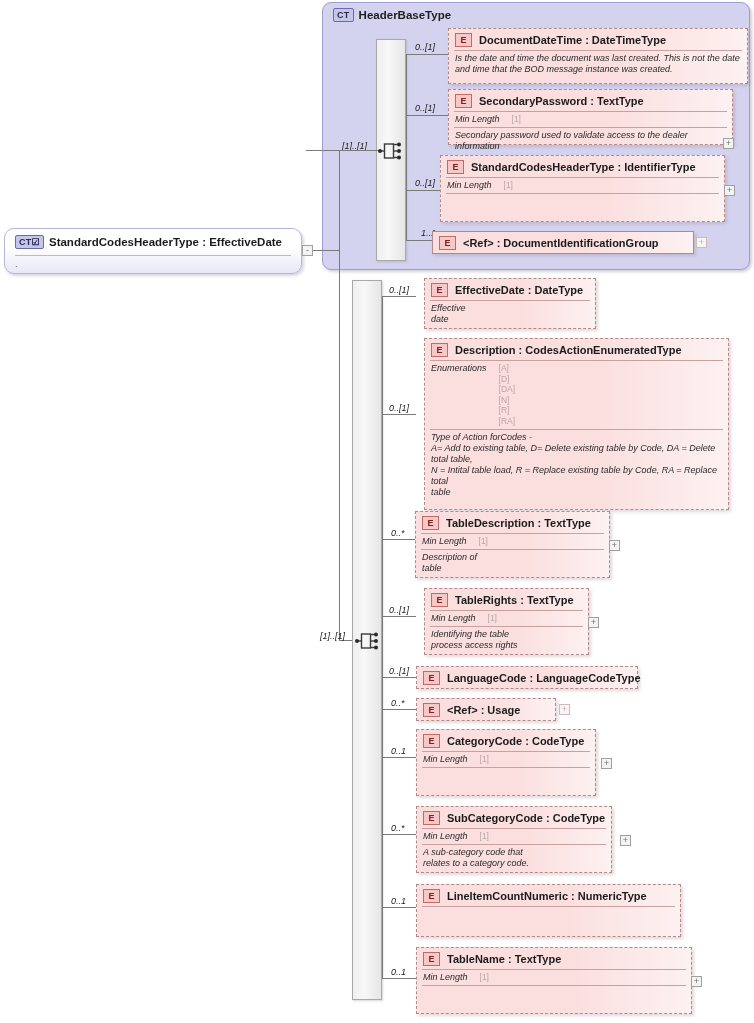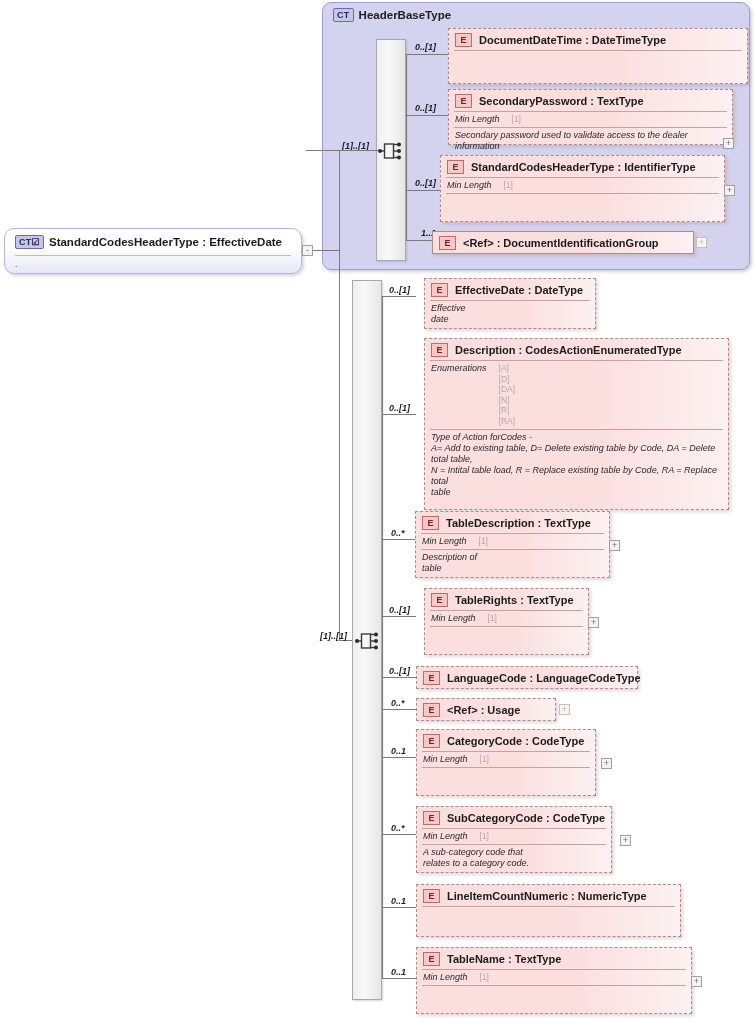--- a/index.html
+++ b/index.html
@@ -145,21 +145,21 @@
     color: #2a2a2a;
     line-height: 11px;
     white-space: pre-line;
   }
 
   
   .card {
     position: absolute;
     font-size: 9px;
     font-style: italic;
-    font-weight: bold;
+    font-weight: normal;
     color: #1b1b1b;
     white-space: nowrap;
   }
 
   
   .hline { position: absolute; height: 1px; background: #7a7a7a; }
   .vline { position: absolute; width: 1px; background: #7a7a7a; }
 
   
   .expander {
@@ -216,20 +216,22 @@
   <div class="card" style="left:415px; top:103px;">0..[1]</div>
   <div class="card" style="left:415px; top:178px;">0..[1]</div>
   <div class="card" style="left:421px; top:228px;">1..1</div>
 
   <div class="el optional" style="left:448px; top:28px; width:300px; height:56px;">
     <div class="el-head">
       <span class="e-tag">E</span>
       <span class="el-name">DocumentDateTime : DateTimeType</span>
     </div>
     <div class="el-rule"></div>
+    <div class="annot">Is the date and time the document was last created. This is not the date
+and time that the BOD message instance was created.</div>
   </div>
 
   <div class="el optional" style="left:448px; top:89px; width:285px; height:56px;">
     <div class="el-head">
       <span class="e-tag">E</span>
       <span class="el-name">SecondaryPassword : TextType</span>
     </div>
     <div class="el-rule"></div>
     <div class="facet">
       <span class="facet-name">Min Length</span>
@@ -366,20 +368,22 @@
     <div class="el-head">
       <span class="e-tag">E</span>
       <span class="el-name">TableRights : TextType</span>
     </div>
     <div class="el-rule"></div>
     <div class="facet">
       <span class="facet-name">Min Length</span>
       <span class="facet-vals">[1]</span>
     </div>
     <div class="el-rule"></div>
+    <div class="annot">Identifying the table
+process access rights</div>
   </div>
   <div class="expander" style="left:588px; top:617px;">+</div>
 
   <div class="el optional" style="left:416px; top:666px; width:222px; height:23px;">
     <div class="el-head">
       <span class="e-tag">E</span>
       <span class="el-name">LanguageCode : LanguageCodeType</span>
     </div>
   </div>
 

